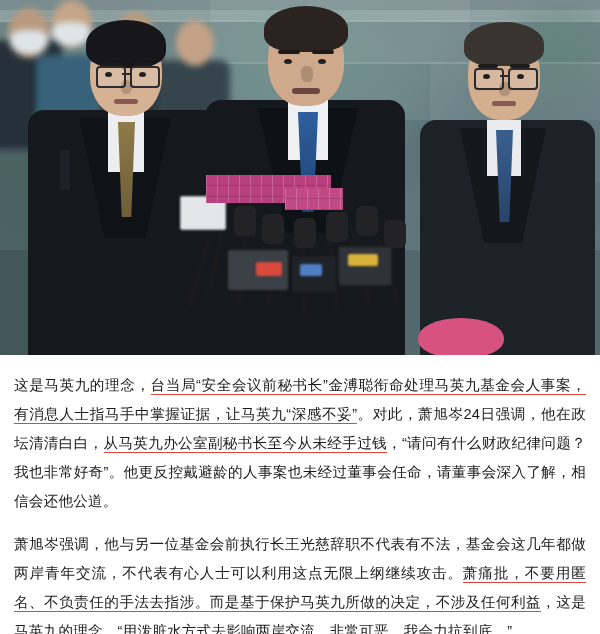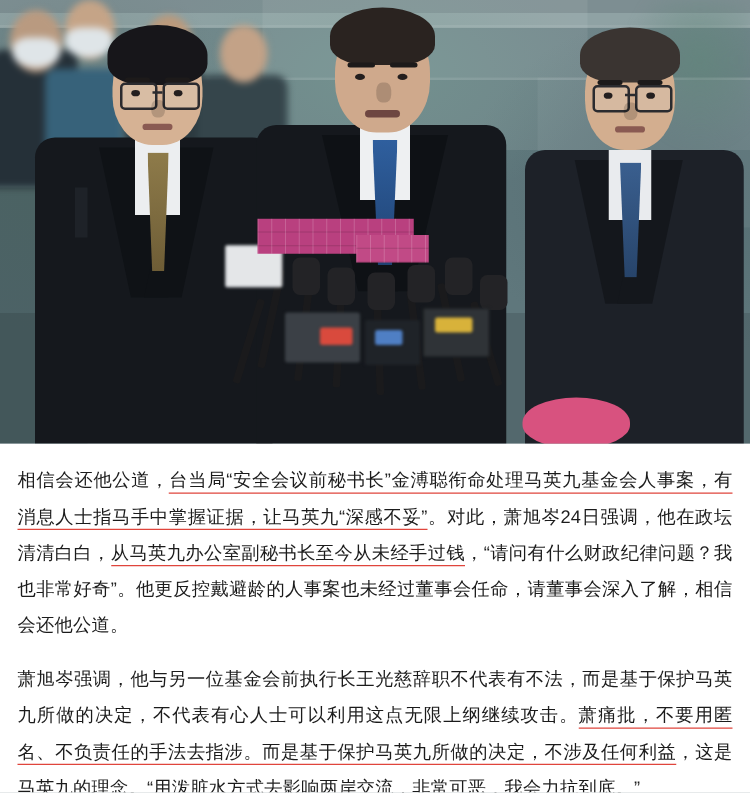--- a/index.html
+++ b/index.html
@@ -308,17 +308,17 @@
       <div class="mic-blur" style="position:absolute; left:348px; top:254px; width:30px; height:12px; background:#d8b23a; border-radius:2px;"></div>
     </div>
 
     <div class="pinkhair" style="left:418px; top:318px; width:86px; height:40px;"></div>
 
     <div class="mosaic" style="left:206px; top:175px; width:125px; height:28px;"></div>
     <div class="mosaic" style="left:285px; top:188px; width:58px; height:22px; background-color:#c14a86;"></div>
   </div>
 
   <div class="article">
-    <p class="para" id="p1"><span>相信会还他公道，</span><span class="u">台当局“安全会议前秘书长”金溥聪衔命处理马英九基金会人事案，有消息人士指马手中掌握证据，让马英九“深感不妥”</span><span>。对此，萧旭岑24日强调，他在政坛清清白白，</span><span class="u">从马英九办公室副秘书长至今从未经手过钱</span><span>，“请问有什么财政纪律问题？我也非常好奇”。他更反控戴避龄的人事案也未经过董事会任命，请董事会深入了解，相信会还他公道。</span></p>
-    <p class="para" id="p2"><span>萧旭岑强调，他与另一位基金会前执行长王光慈辞职不代表有不法，而是基于保护马英九所做的决定，不代表有心人士可以利用这点无限上纲继续攻击。</span><span class="u">萧痛批，不要用匿名、不负责任的手法去指涉。而是基于保护马英九所做的决定，不涉及任何利益</span><span>，这是马英九的理念。“用泼脏水方式去影响两岸交流，非常可恶，我会力抗</span><span class="u">到底</span><span>。”</span></p>
+    <p class="para" id="p1"><span>这是马英九的理念，</span><span class="u">台当局“安全会议前秘书长”金溥聪衔命处理马英九基金会人事案，有消息人士指马手中掌握证据，让马英九“深感不妥”</span><span>。对此，萧旭岑24日强调，他在政坛清清白白，</span><span class="u">从马英九办公室副秘书长至今从未经手过钱</span><span>，“请问有什么财政纪律问题？我也非常好奇”。他更反控戴避龄的人事案也未经过董事会任命，请董事会深入了解，相信会还他公道。</span></p>
+    <p class="para" id="p2"><span>萧旭岑强调，他与另一位基金会前执行长王光慈辞职不代表有不法，基金会这几年都做两岸青年交流，不代表有心人士可以利用这点无限上纲继续攻击。</span><span class="u">萧痛批，不要用匿名、不负责任的手法去指涉。而是基于保护马英九所做的决定，不涉及任何利益</span><span>，这是马英九的理念。“用泼脏水方式去影响两岸交流，非常可恶，我会力抗</span><span class="u">到底</span><span>。”</span></p>
   </div>
 
 </div>
 
 </body></html>

